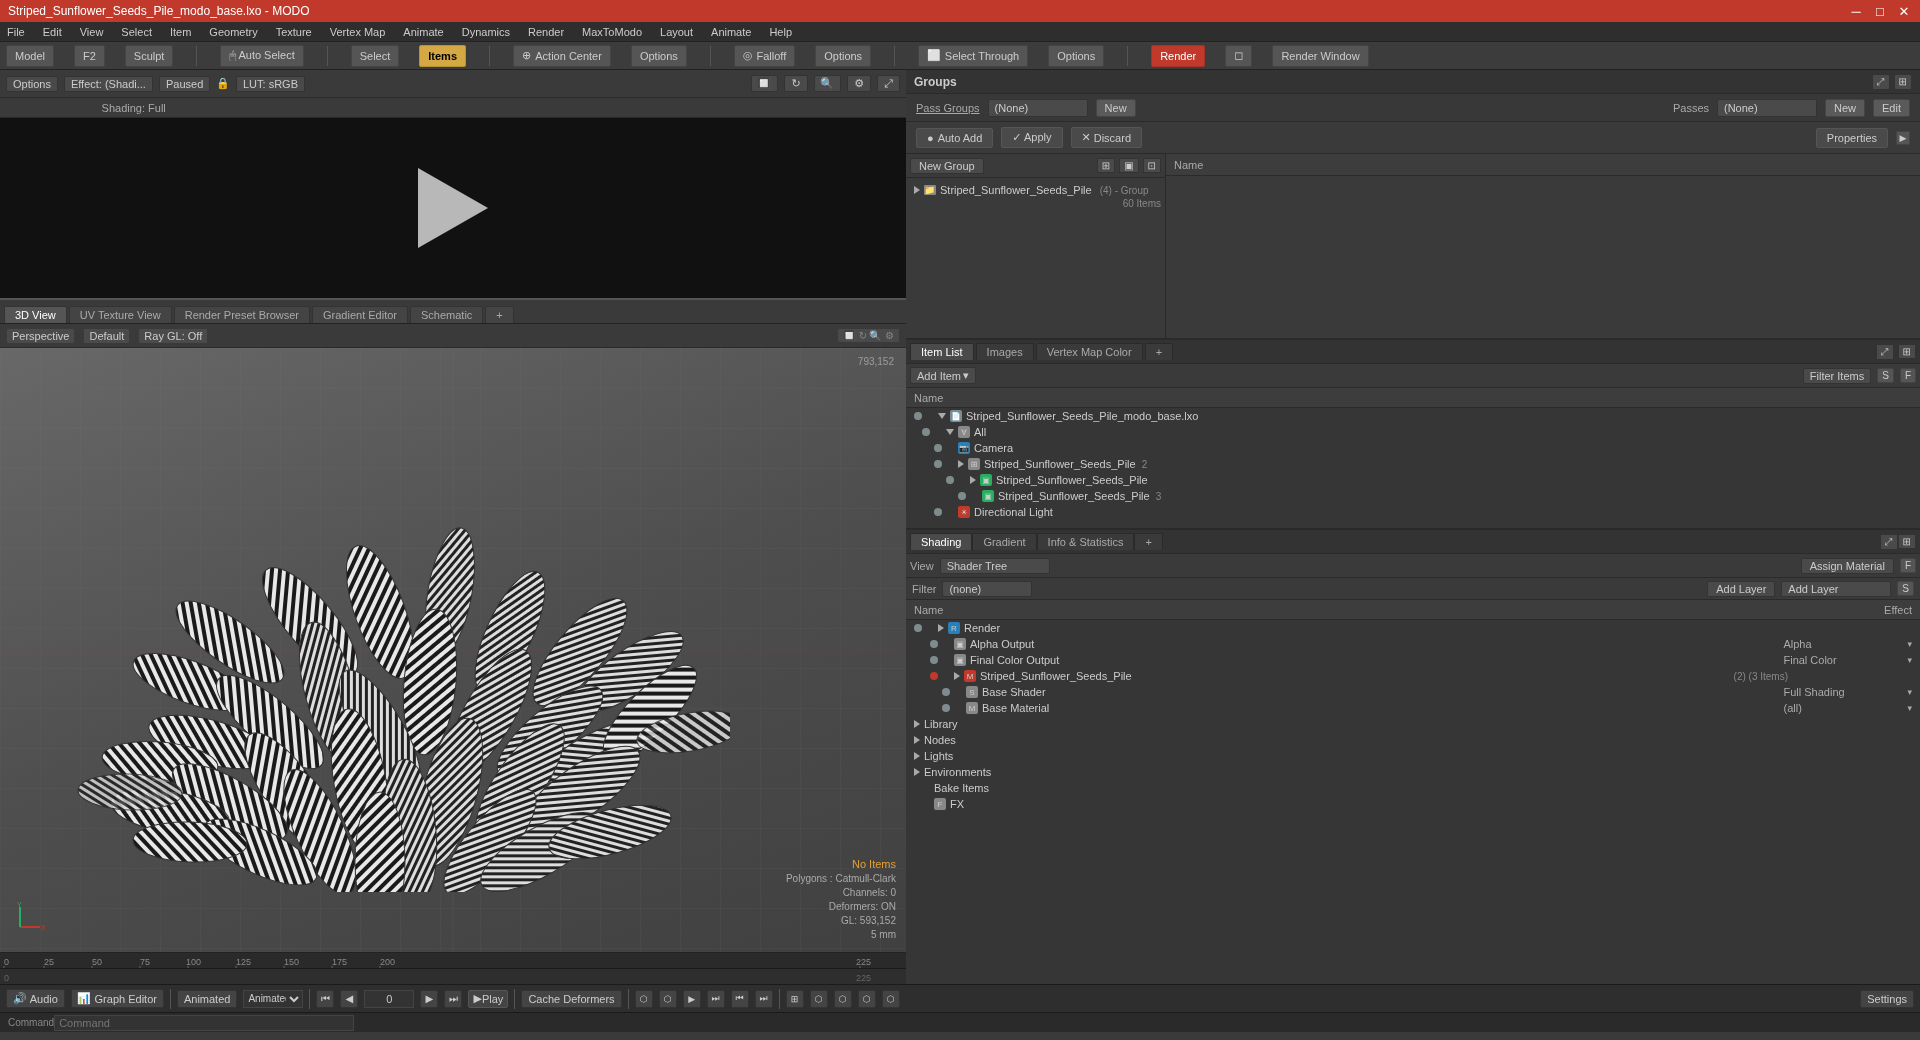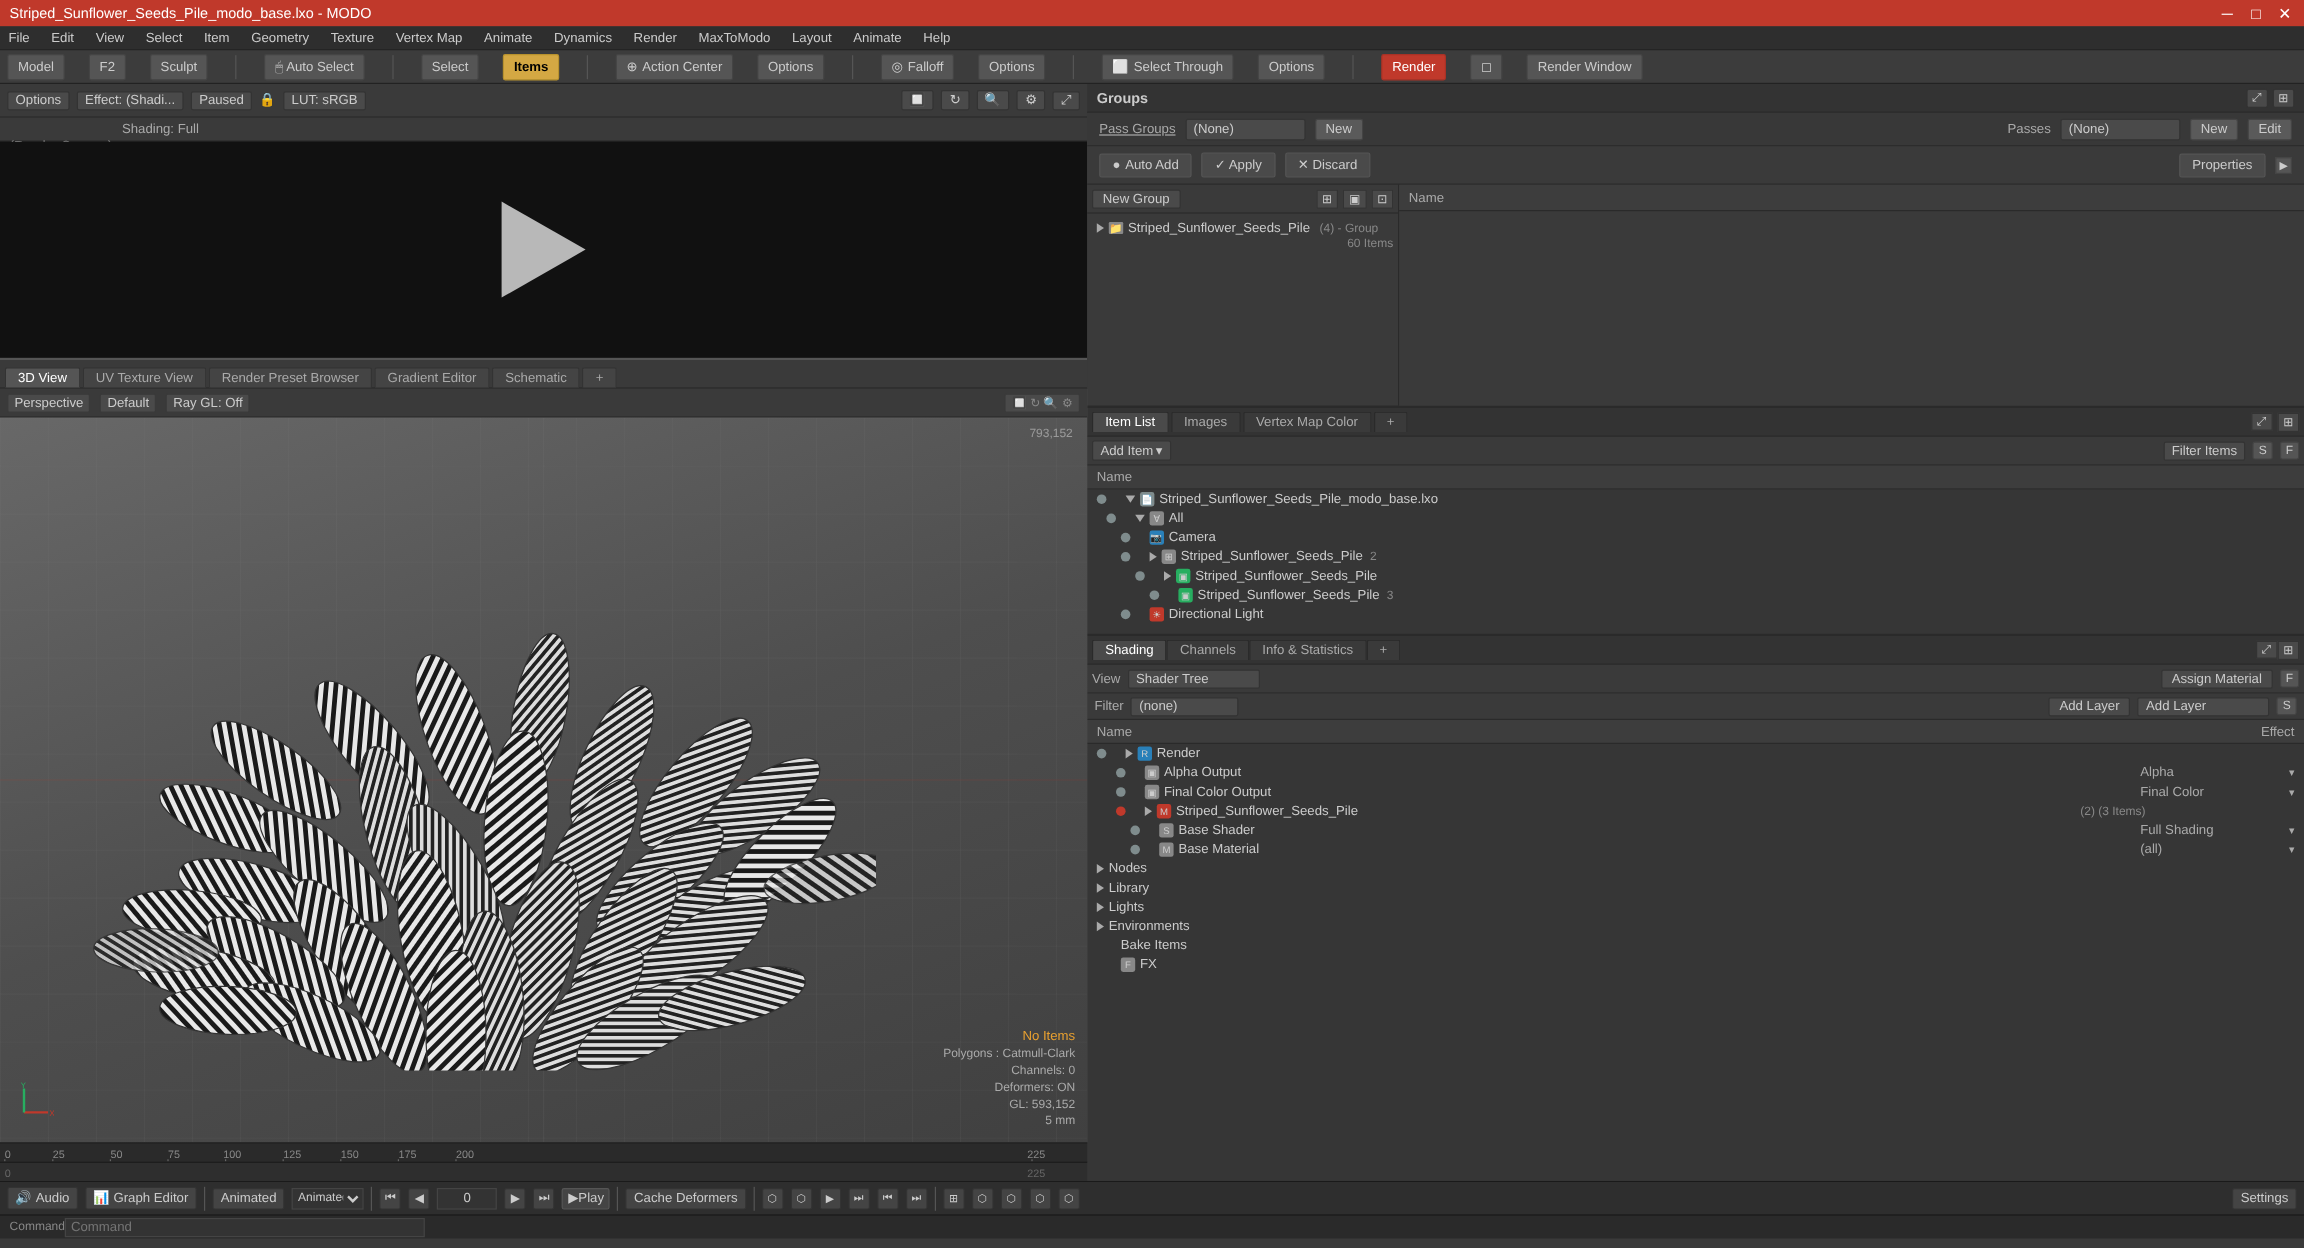--- a/index.html
+++ b/index.html
@@ -1162,21 +1162,21 @@
           <span style="width:8px;"></span>
           <span class="item-icon item-icon-red">☀</span>
           <span style="font-size:11px; color:#ccc;">Directional Light</span>
         </div>
       </div>
     </div>
 
     <div id="shading-panel">
       <div id="shading-tabs">
         <div class="shading-tab active">Shading</div>
-        <div class="shading-tab">Channels</div>
+        <div class="shading-tab">Gradient</div>
         <div class="shading-tab">Info &amp; Statistics</div>
         <div class="shading-tab">+</div>
         <div style="flex:1;"></div>
         <button style="padding:1px 4px; background:#4a4a4a; border:1px solid #333; color:#ccc; font-size:10px; cursor:pointer;">⤢</button>
         <button style="padding:1px 4px; background:#4a4a4a; border:1px solid #333; color:#ccc; font-size:10px; cursor:pointer;">⊞</button>
       </div>
       <div id="shading-toolbar">
         <span class="view-label">View</span>
         <select class="shader-tree-dropdown">
           <option>Shader Tree</option>
@@ -1254,26 +1254,26 @@
           <span class="icon-circle-small bg-gray"></span>
           <span style="width:8px;"></span>
           <span class="item-icon">M</span>
           <span class="shader-name">Base Material</span>
           <span class="shader-effect">(all)</span>
           <span style="font-size:9px; color:#aaa;">▾</span>
         </div>
 
         <div class="tree-section">
           <span class="expand-arrow"></span>
-          <span class="tree-section-name">Nodes</span>
+          <span class="tree-section-name">Library</span>
         </div>
 
         <div class="tree-section">
           <span class="expand-arrow"></span>
-          <span class="tree-section-name">Library</span>
+          <span class="tree-section-name">Nodes</span>
         </div>
 
         <div class="tree-section">
           <span class="expand-arrow"></span>
           <span class="tree-section-name">Lights</span>
         </div>
 
         <div class="tree-section">
           <span class="expand-arrow"></span>
           <span class="tree-section-name">Environments</span>

